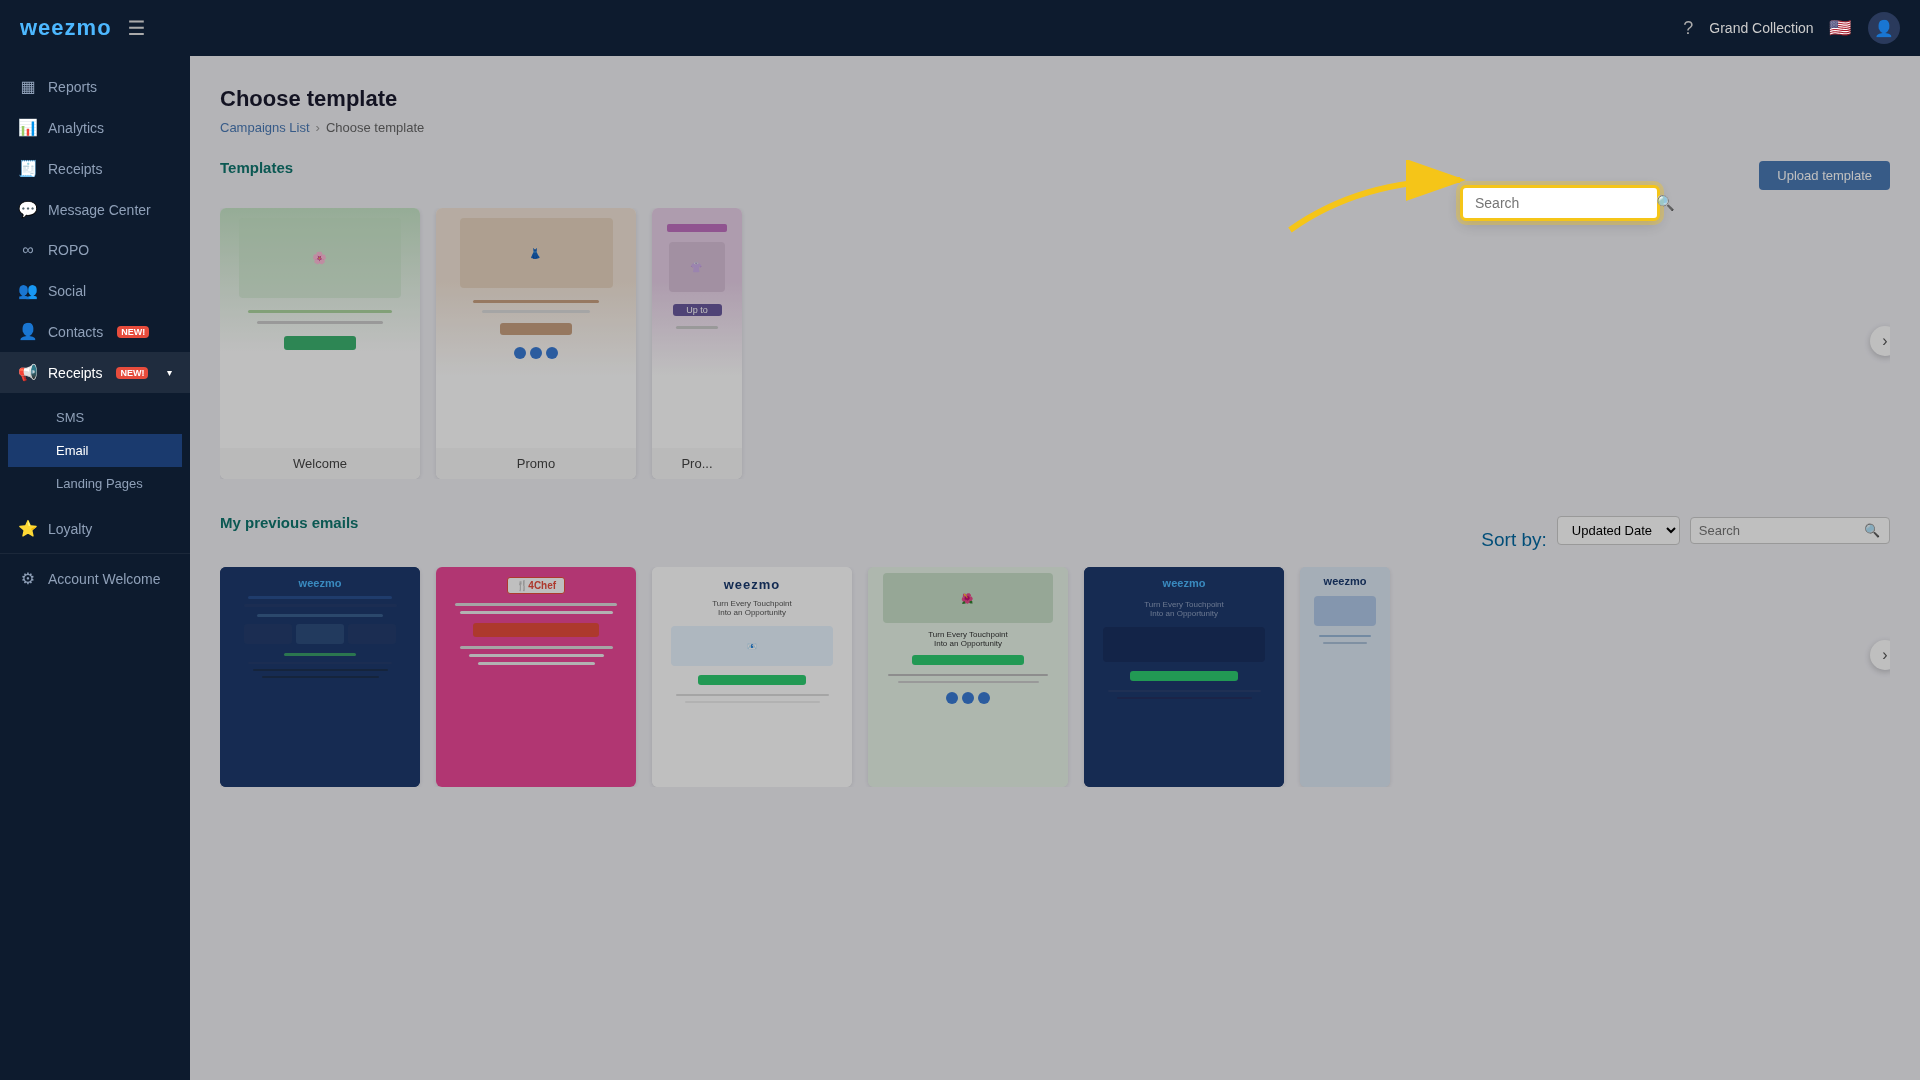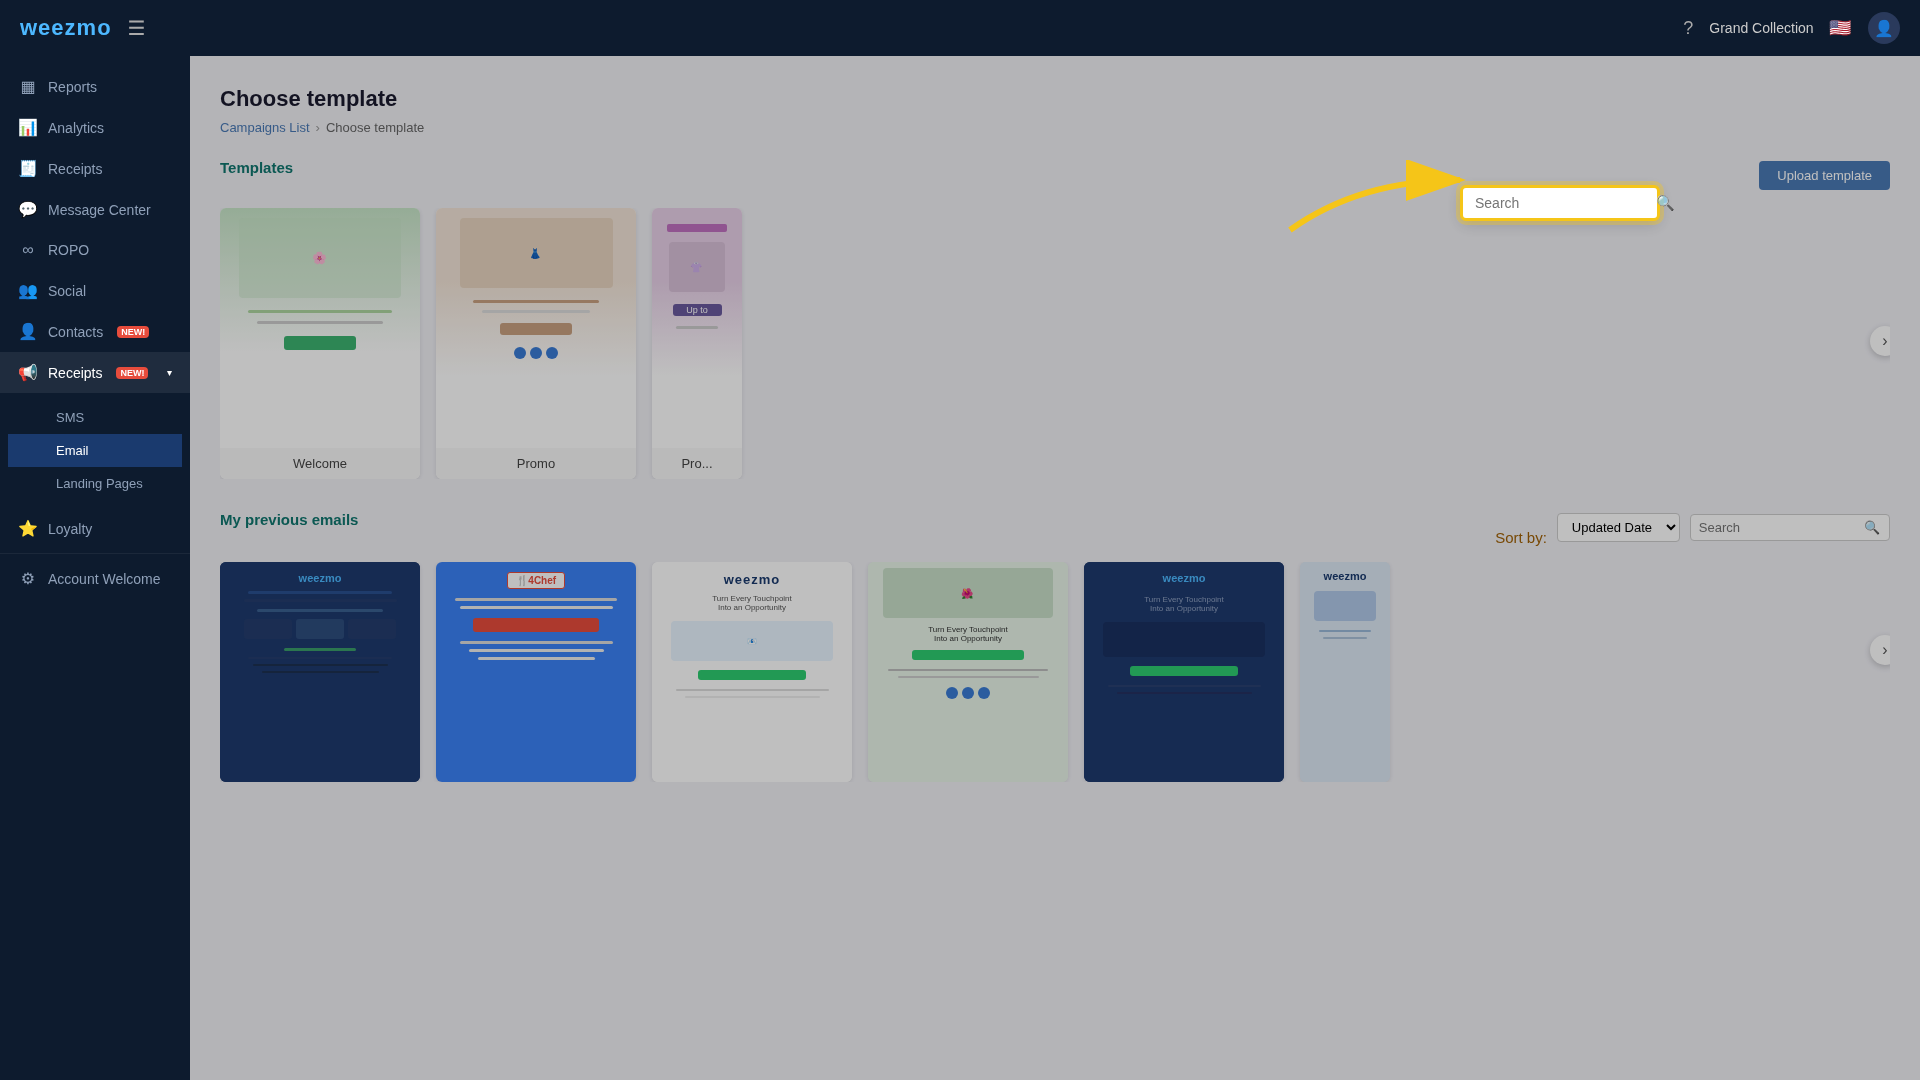--- a/index.html
+++ b/index.html
@@ -154,21 +154,21 @@
     }
 
     
     .prev-emails-header {
       display: flex; align-items: center; justify-content: space-between;
       margin-bottom: 16px;
     }
     .sort-by-row {
       display: flex; align-items: center; gap: 10px;
     }
-    .sort-label { font-size: 15px; color: #a16207; margin-top: 20px; }
+    .sort-label { font-size: 19px; color: #0369a1; margin-top: 20px; }
     .sort-select {
       padding: 5px 10px;
       border: 1px solid #ccc;
       border-radius: 4px;
       font-size: 13px;
       background: #fff;
       cursor: pointer;
     }
     .search-box-plain {
       display: flex; align-items: center;
@@ -252,21 +252,21 @@
     .arrow-svg-wrapper {
       position: fixed;
       top: 160px;
       right: 440px;
       z-index: 55;
       pointer-events: none;
     }
 
     
     .pe1 { background: #1e3a6e; }
-    .pe2 { background: #3b82f6; }
+    .pe2 { background: #ec4899; }
     .pe3 { background: #fff; }
     .pe4 { background: #e8f5e9; }
     .pe5 { background: #1e3a6e; }
     .pe6 { background: #dce8f5; }
   </style>
 </head>
 <body>
 
 <nav class="top-nav">
   <div class="top-nav-left">

